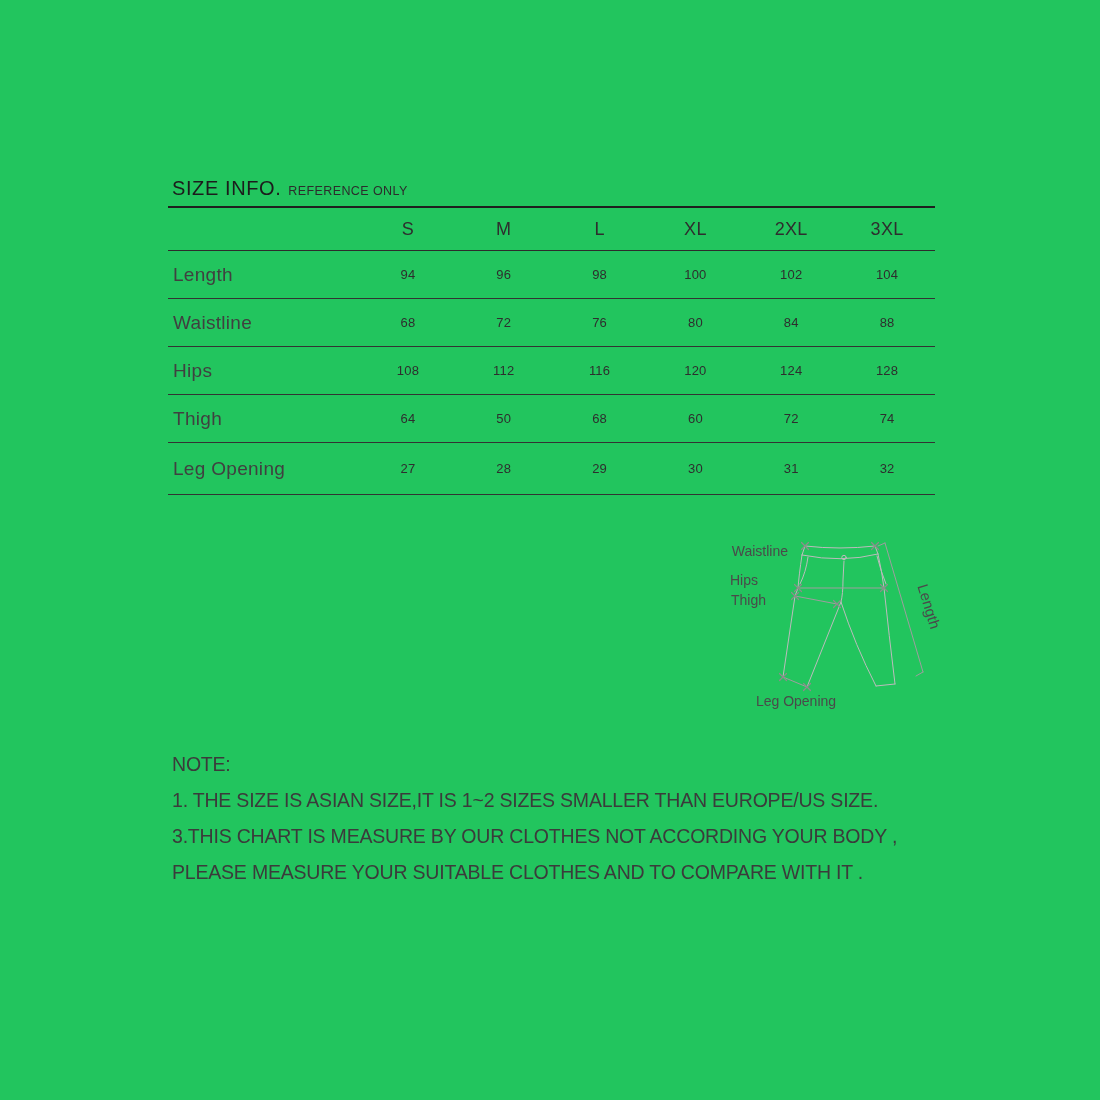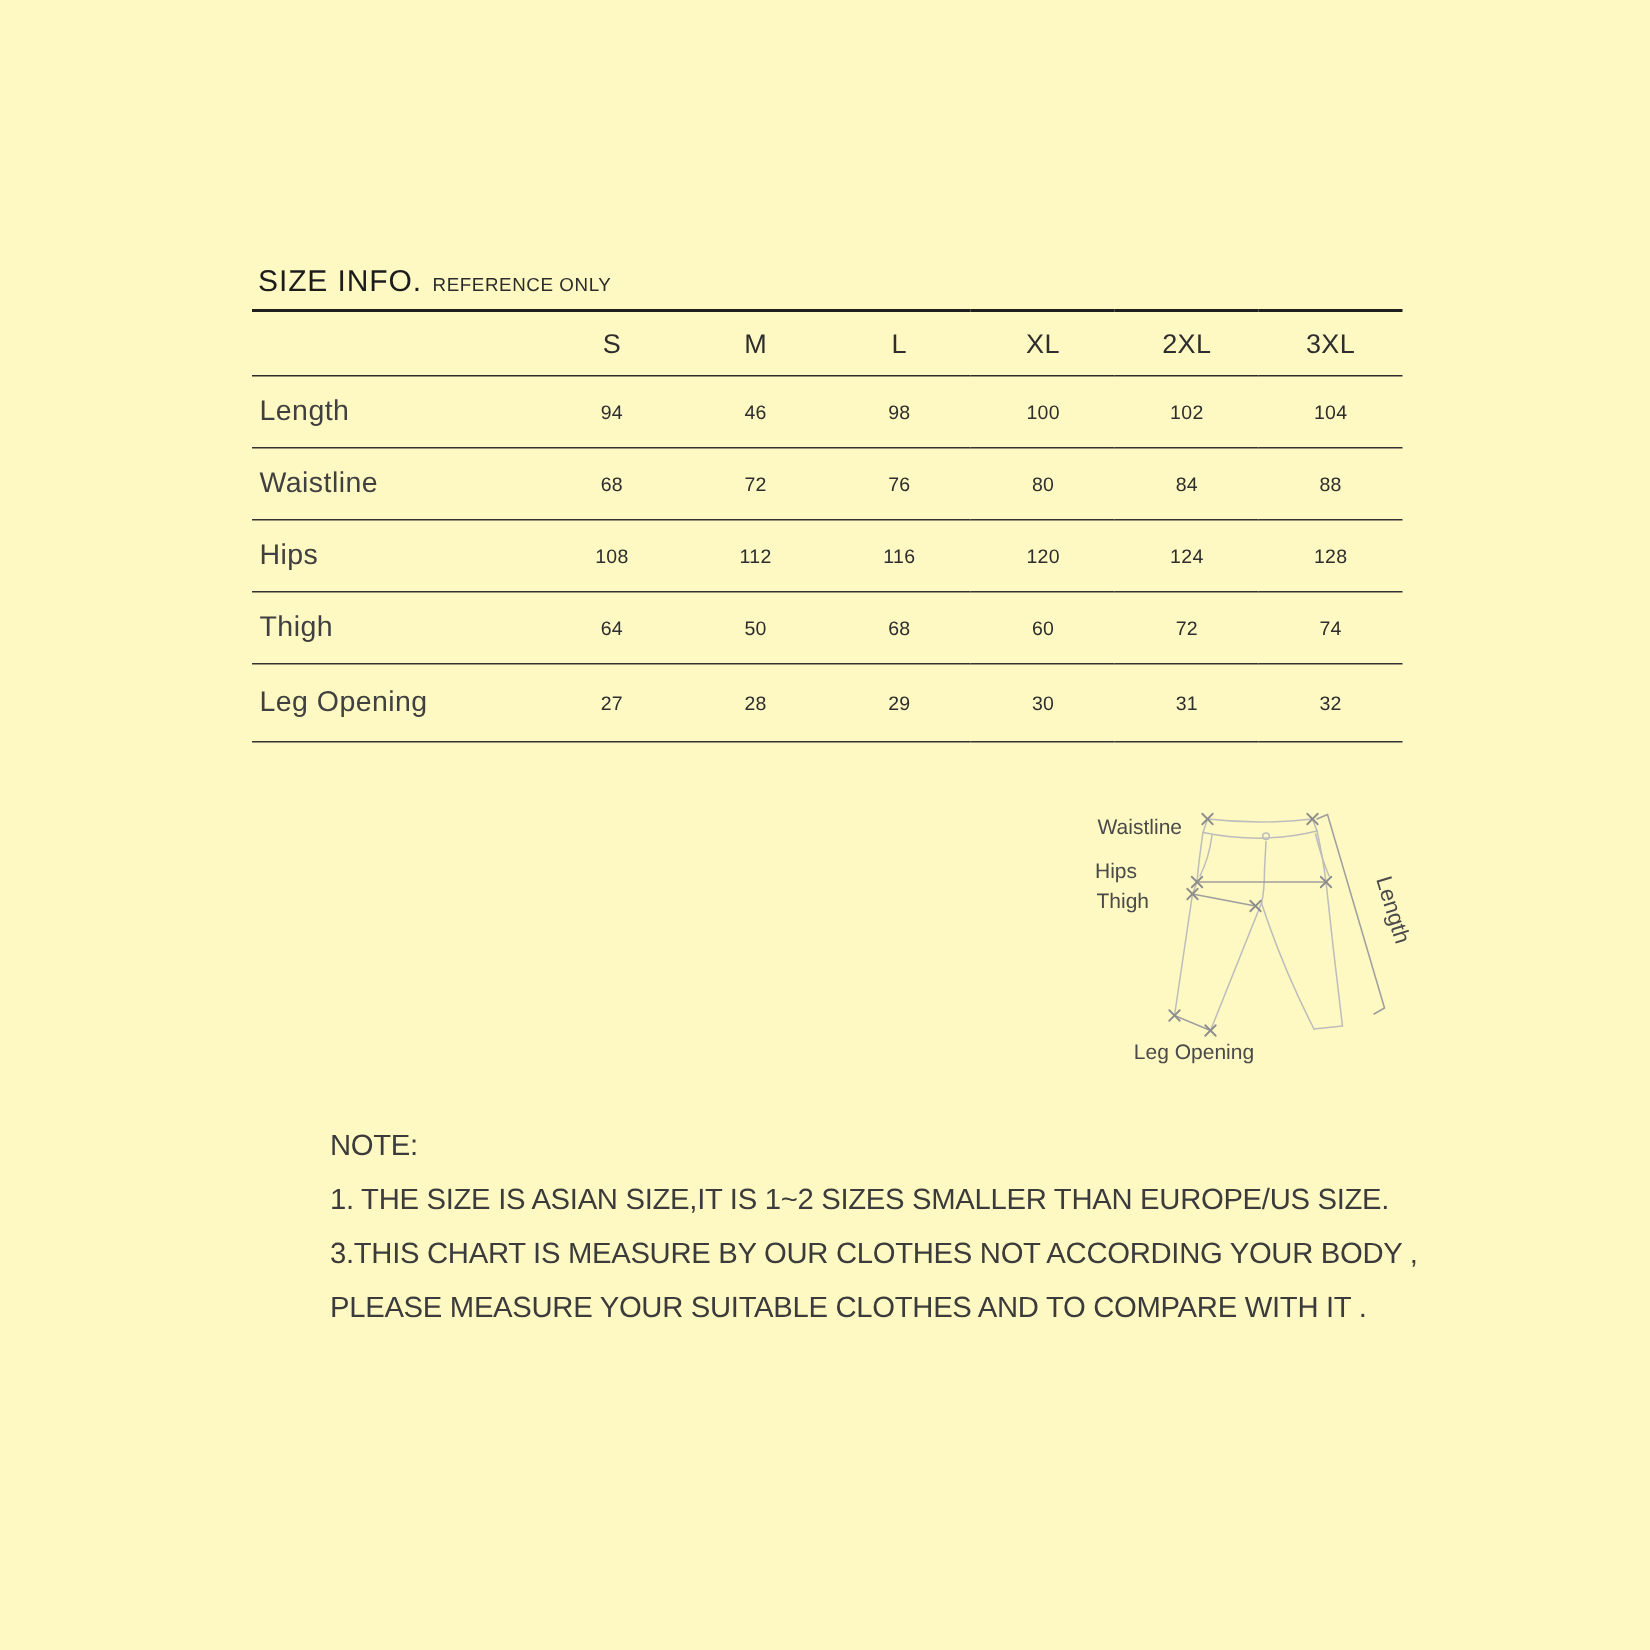--- a/index.html
+++ b/index.html
@@ -1,17 +1,17 @@
 <!DOCTYPE html>
 <html><head>
 <meta charset="utf-8">
 <style>
   html,body{margin:0;padding:0;background:#ffffff;}
   .canvas{
-    position:relative;width:1100px;height:1100px;background:#fef9c3;overflow:hidden;
+    position:relative;width:1100px;height:1100px;background:#22c55e;overflow:hidden;
     font-family:"Liberation Sans","DejaVu Sans",sans-serif;color:#2f2f2f;
   }
   
   .title-row{position:absolute;left:172px;top:176px;line-height:24px;white-space:nowrap;}
   .title{font-size:20px;color:#1c1c1c;letter-spacing:0.6px;}
   .subtitle{font-size:12.5px;color:#2c2c2c;margin-left:7px;letter-spacing:0.4px;}
   
   .size-table{
     position:absolute;left:168px;top:206px;width:767px;
     border-collapse:collapse;table-layout:fixed;
@@ -30,21 +30,21 @@
   .size-table td.lbl{
     text-align:left;padding-left:5px;font-size:19px;color:#404040;letter-spacing:0.3px;
   }
   
   .diagram{position:absolute;left:690px;top:520px;width:280px;height:210px;}
   .diagram text{font-family:"Liberation Sans","DejaVu Sans",sans-serif;font-size:14px;fill:#4a4a4a;}
   .diagram text.rot{font-size:15px;}
   
   .notes{position:absolute;left:172px;top:746px;width:820px;
     font-size:19.5px;color:#3b3b3b;letter-spacing:-0.2px;}
-  .note-line{line-height:36px;white-space:nowrap;margin-left:48px;}
+  .note-line{line-height:36px;white-space:nowrap;}
   .note-line.indent{padding-left:25px;}
 </style>
 </head>
 <body>
 
 <div class="canvas">
 
   <div class="title-row">
     <span class="title">SIZE INFO.</span><span class="subtitle">REFERENCE ONLY</span>
   </div>
@@ -67,21 +67,21 @@
         <th>L</th>
         <th>XL</th>
         <th>2XL</th>
         <th>3XL</th>
       </tr>
     </thead>
     <tbody>
       <tr>
         <td class="lbl">Length</td>
         <td>94</td>
-        <td>46</td>
+        <td>96</td>
         <td>98</td>
         <td>100</td>
         <td>102</td>
         <td>104</td>
       </tr>
       <tr>
         <td class="lbl">Waistline</td>
         <td>68</td>
         <td>72</td>
         <td>76</td>

